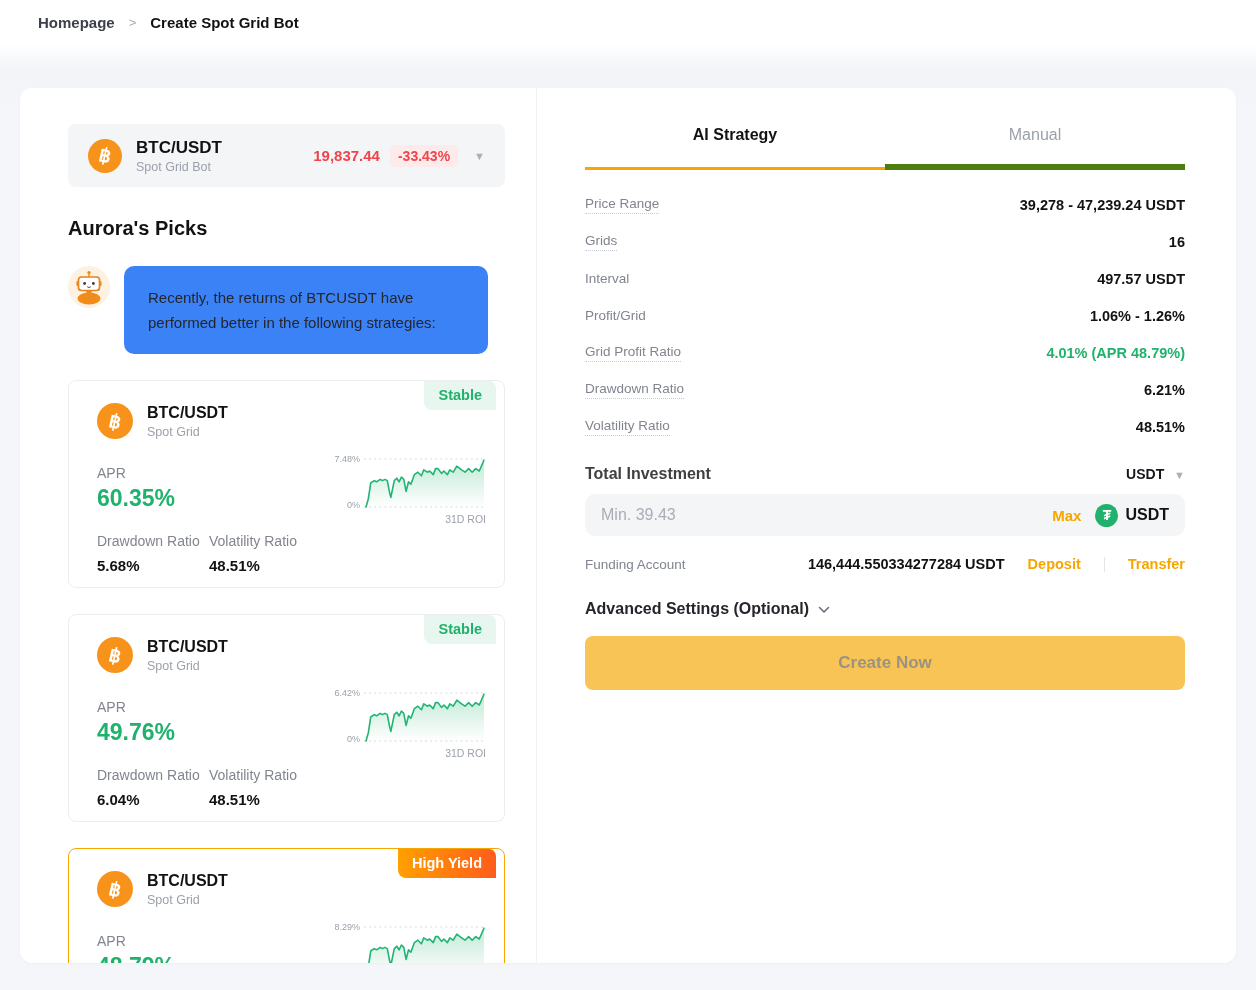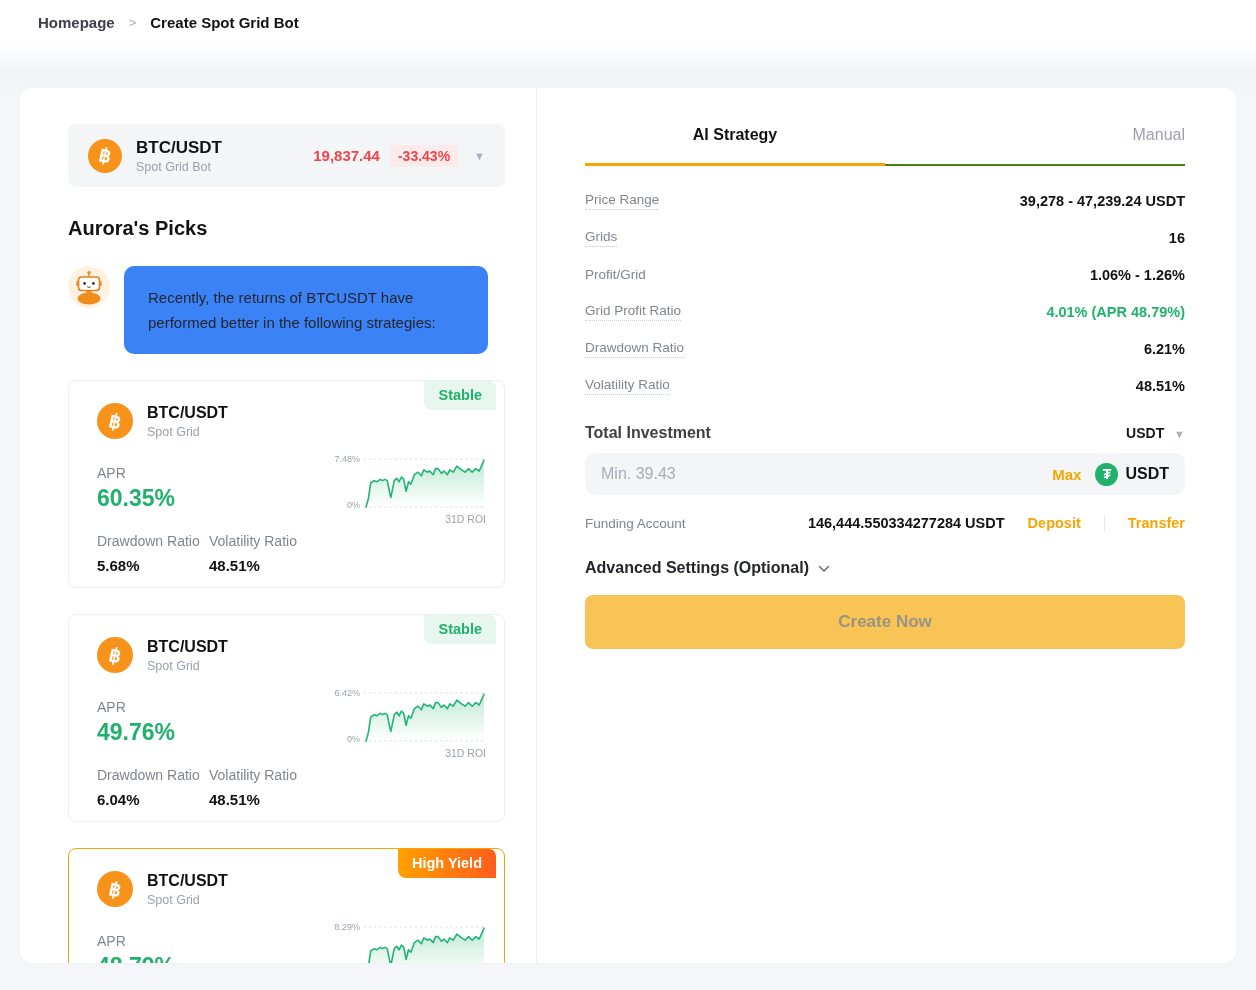--- a/index.html
+++ b/index.html
@@ -78,21 +78,21 @@
   .spark { position:absolute; right:16px; top:74px; width:162px; height:74px; }
   .spark svg { position:absolute; left:38px; top:0; width:122px; height:56px; }
   .spark-max { position:absolute; left:0; top:-1px; width:34px; text-align:right; font-size:9px; color:#9ba1ab; }
   .spark-min { position:absolute; left:0; top:45px; width:34px; text-align:right; font-size:9px; color:#9ba1ab; }
   .spark-caption { position:absolute; right:2px; top:58px; font-size:10.5px; color:#9ba1ab; }
 
   
   .tabs { display:flex; }
   .tab { flex:1; text-align:center; font-size:16px; padding:12px 0 18px; cursor:pointer; position:relative; }
   .tab.active { font-weight:700; color:#121214; border-bottom:3px solid #f7a600; }
-  .tab.inactive { color:#9ba1ab; border-bottom:2px solid #4d7c0f; padding-bottom:20px;text-align:right; }
+  .tab.inactive { color:#9ba1ab; border-bottom:6px solid #4d7c0f; padding-bottom:20px; }
 
   .params { margin-top:16px; }
   .param-row { display:flex; align-items:center; justify-content:space-between; height:37px; }
   .param-label { font-size:13.5px; color:#81858f; }
   .param-label.dotted { border-bottom:1px dotted #c9ccd3; padding-bottom:2px; }
   .param-value { font-size:14.5px; font-weight:700; color:#121214; }
   .param-value.green { color:#20b26c; }
 
   .invest-head { display:flex; align-items:center; justify-content:space-between; margin-top:12px; height:34px; }
   .invest-title { font-size:16px; font-weight:700; color:#404040; }
@@ -285,20 +285,24 @@
     <div class="params">
       <div class="param-row">
         <span class="param-label dotted">Price Range</span>
         <span class="param-value">39,278 - 47,239.24 USDT</span>
       </div>
       <div class="param-row">
         <span class="param-label dotted">Grids</span>
         <span class="param-value">16</span>
       </div>
       <div class="param-row">
+        <span class="param-label">Interval</span>
+        <span class="param-value">497.57 USDT</span>
+      </div>
+      <div class="param-row">
         <span class="param-label">Profit/Grid</span>
         <span class="param-value">1.06% - 1.26%</span>
       </div>
       <div class="param-row">
         <span class="param-label dotted">Grid Profit Ratio</span>
         <span class="param-value green">4.01% (APR 48.79%)</span>
       </div>
       <div class="param-row">
         <span class="param-label dotted">Drawdown Ratio</span>
         <span class="param-value">6.21%</span>

